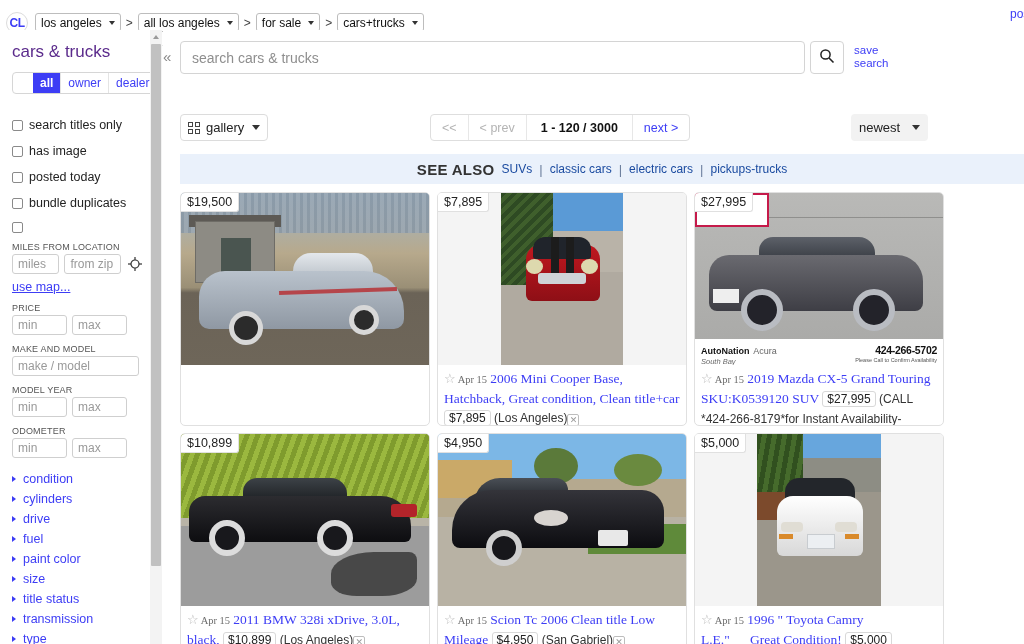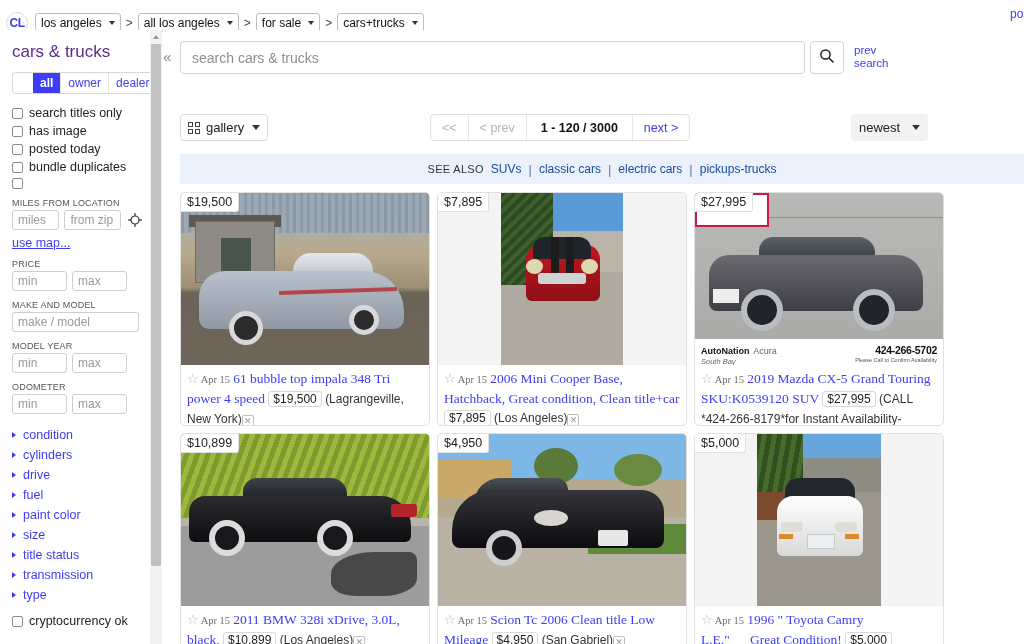--- a/index.html
+++ b/index.html
@@ -85,21 +85,21 @@
     font-size: 12px; padding: 3px 7px;
     color: #3d3df5; background: #fff;
     border-right: 1px solid #e4e4e4;
     line-height: 14px;
   }
   .seg:last-child { border-right: none; }
   .seg.active { background: #3d3df5; color: #fff; font-weight: bold; }
 
   .ckrow {
     display: flex; align-items: center;
-    margin: 0 0 4px 4px;
+    margin: 12px 0 4px 4px;
     font-size: 12.5px; color: #222;
   }
   .ckbox {
     width: 11px; height: 11px;
     border: 1px solid #8a8a8a; border-radius: 2px;
     background: #fff; margin-right: 6px;
     flex: 0 0 auto;
   }
   .grp-label {
     font-size: 9px; color: #555;
@@ -230,22 +230,22 @@
     padding: 0 8px; font-size: 13px; color: #222;
   }
   #seealso {
     position: absolute; left: 17px; top: 124px;
     width: 844px; height: 30px;
     background: #eaf1fb;
     display: flex; align-items: center; justify-content: center;
     gap: 0px;
   }
   #seealso .lbl {
-    font-size: 11px; color: #333; letter-spacing: 0.3px;
-    text-transform: uppercase; font-weight: normal; margin-right: 7px;
+    font-size: 15px; color: #333; letter-spacing: 0.3px;
+    text-transform: uppercase; font-weight: bold; margin-right: 7px;
   }
   #seealso a { color: #1b4ba0; font-size: 12px; text-decoration: none; }
   #seealso .sep { color: #6a7d9c; margin: 0 7px; font-size: 13px; }
 
   
   #cards {
     position: absolute; left: 17px; top: 162px;
     width: 844px;
   }
   .card {
@@ -551,21 +551,21 @@
   <div id="search-btn">
     <span>
       <svg width="16" height="16" viewBox="0 0 16 16">
         <circle cx="6.5" cy="6.5" r="4.6" fill="none" stroke="#222" stroke-width="1.5"></circle>
         <line x1="10" y1="10" x2="14.5" y2="14.5" stroke="#222" stroke-width="1.6"></line>
       </svg>
     </span>
   </div>
 
   <div id="save-search">
-    <div>prev</div>
+    <div>save</div>
     <div>search</div>
   </div>
 
   <div id="gallery-btn">
     <span class="grid-icon">
         <i></i>
         <i></i>
         <i></i>
         <i></i>
       </span>
@@ -606,25 +606,20 @@
           <div class="roof"></div>
             <div class="shed"></div>
             <div class="door"></div>
           <div class="roofc"></div>
             <div class="car"></div>
             <div class="stripe"></div>
           <div class="w1"></div>
             <div class="w2"></div>
         </div>
         <div class="price-tag">$19,500</div>
-      </div>
-      <div class="meta">
-        <span class="star">☆</span><span class="date">Apr 15</span><a class="title" href="#">61 bubble top impala 348 Tri power 4 speed</a>
-        <span class="pricebox">$19,500</span>
-        <span class="hood">(Lagrangeville, New York)</span><span class="xbox">✕</span>
       </div>
     </div>
 
     <div class="card" style="left:257px; top:0px; height:234px;">
       <div class="photo" id="ph2">
         <div class="inner">
           <div class="bg"></div>
             <div class="pic"></div>
             <div class="hedge"></div>
           <div class="car"></div>

